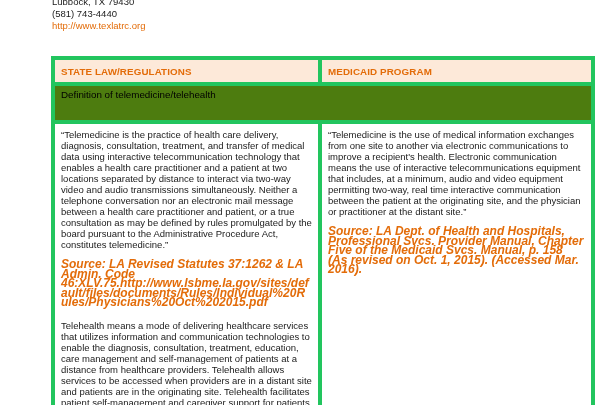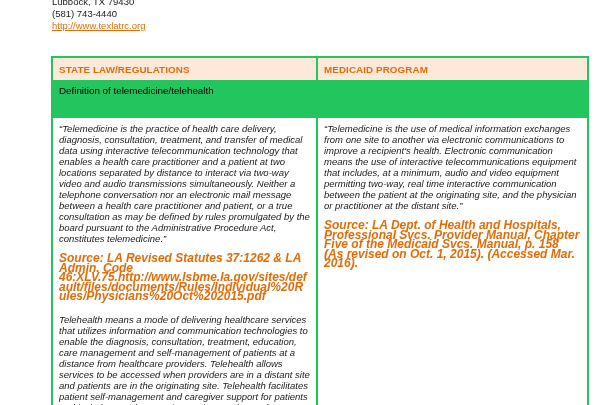--- a/index.html
+++ b/index.html
@@ -8,48 +8,48 @@
     background: #ffffff; color: #1a1a1a;
     font-family: "Liberation Sans", sans-serif;
   }
   .page { position: relative; width: 612px; height: 405px; }
 
   .address-block {
     position: absolute; left: 52px; top: -4px;
     font-size: 9.5px; line-height: 11.5px; color: #1a1a1a;
   }
   .website-link {
-    color: #E36C09; text-decoration: underline; cursor: pointer;
+    color: #E36C09; cursor: pointer;
     display: inline-block; margin-top: 1px;
   }
 
   table.law-table {
     position: absolute; left: 51px; top: 56px; width: 514px;
     border-collapse: collapse; table-layout: fixed;
   }
   table.law-table td {
-    border: 2px solid #22c55e; vertical-align: top; margin-left: 48px;
+    border: 4px solid #22c55e; vertical-align: top; margin-left: 48px;
   }
   td.col-left  { width: 252px; }
   td.col-right { width: 258px; }
 
   .col-header-row td {
     background: #FDE9D9; color: #E36C09;
     font-weight: bold; font-size: 9.8px;
     padding: 6px 5px 5px 6px; letter-spacing: 0.1px;
   }
   .section-row td {
-    background: #22c55e; color: #000;
+    background: #4d7c0f; color: #000;
     font-size: 9.8px; padding: 3px 5px 20px 6px;
   }
   .body-row td {
     background: #ffffff; font-size: 9.5px; line-height: 11px;
     padding: 5px 6px 0 6px; height: 320px; overflow: hidden;
   }
-  .body-row p { margin: 0 0 10px 0; font-style: italic; }
+  .body-row p { margin: 0 0 10px 0; }
   p.source {
     color: #E36C09; font-weight: bold; font-style: italic;
     font-size: 12px; line-height: 9.5px;
     overflow-wrap: anywhere; word-break: break-word;
     margin-bottom: 12px;
   }
 </style>
 </head>
 <body>
 

